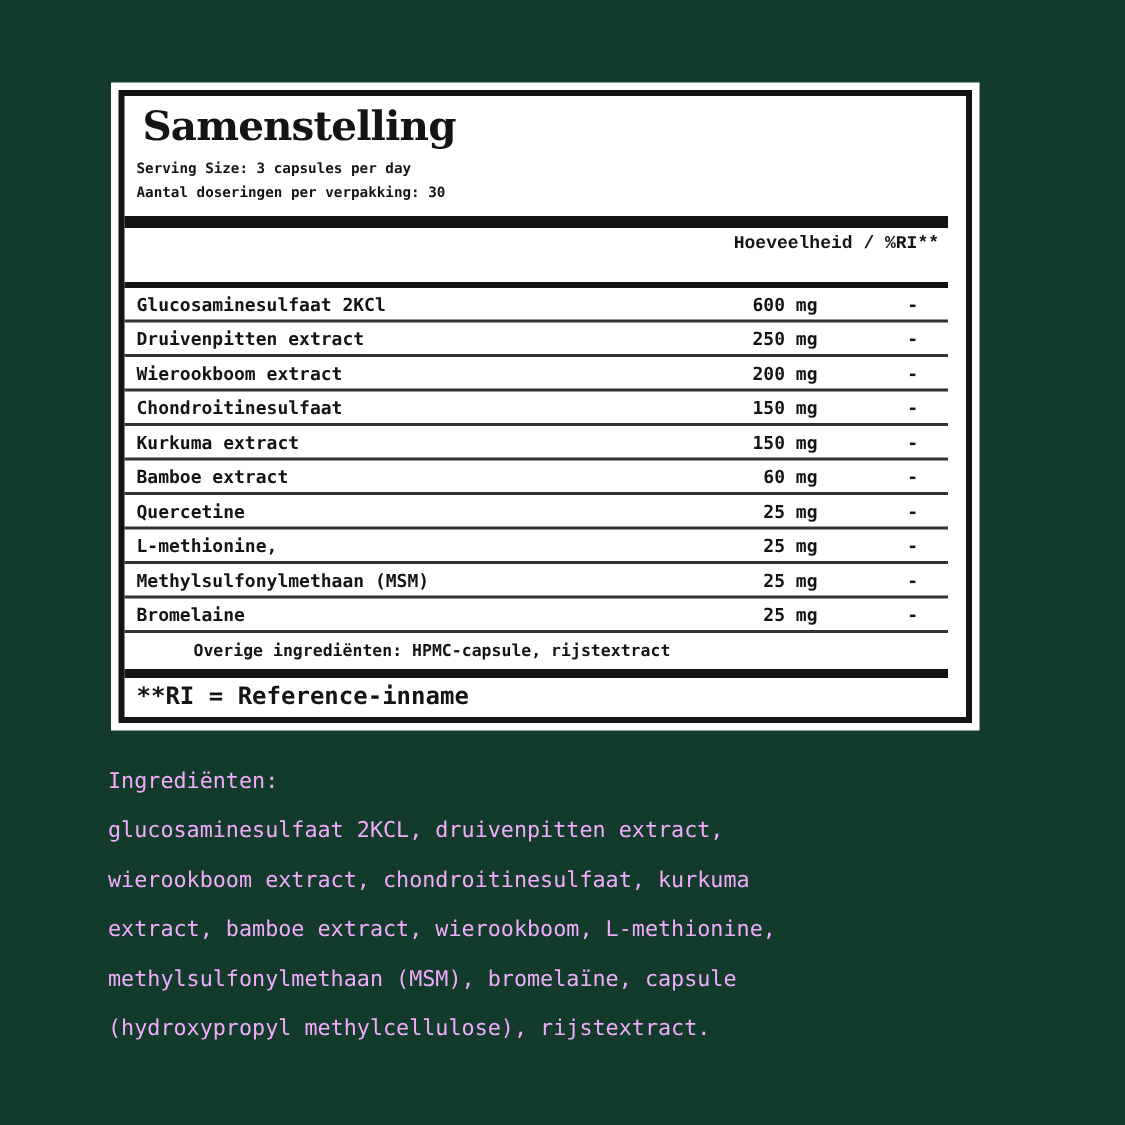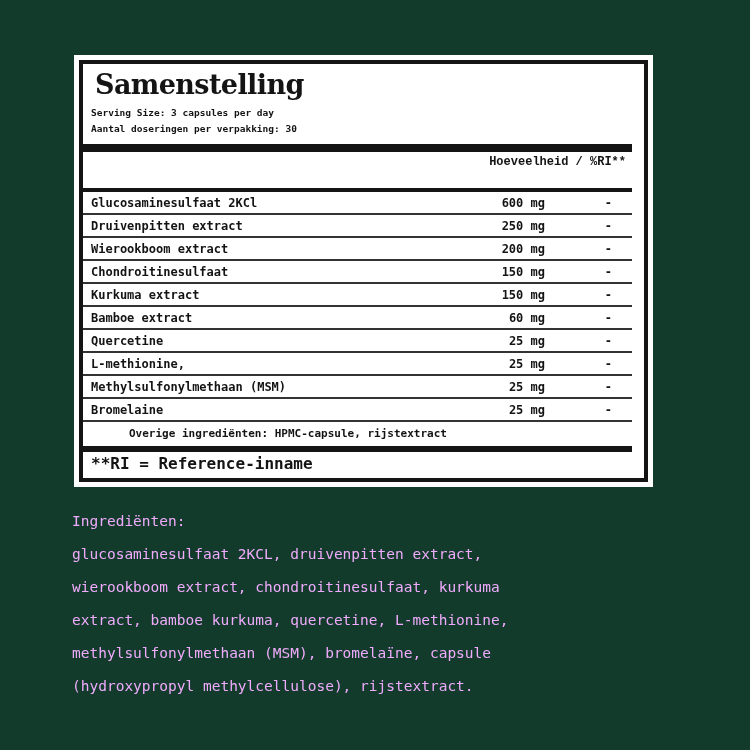--- a/index.html
+++ b/index.html
@@ -156,16 +156,16 @@
 
     <div class="footnote">**RI = Reference-inname</div>
 
   </div>
 </div>
 
 <div class="ingredients">
   <div>Ingrediënten:</div>
   <div>glucosaminesulfaat 2KCL, druivenpitten extract,</div>
   <div>wierookboom extract, chondroitinesulfaat, kurkuma</div>
-  <div>extract, bamboe kurkuma, quercetine, L-methionine,</div>
+  <div>extract, bamboe extract, wierookboom, L-methionine,</div>
   <div>methylsulfonylmethaan (MSM), bromelaïne, capsule</div>
   <div>(hydroxypropyl methylcellulose), rijstextract.</div>
 </div>
 
 </body></html>

